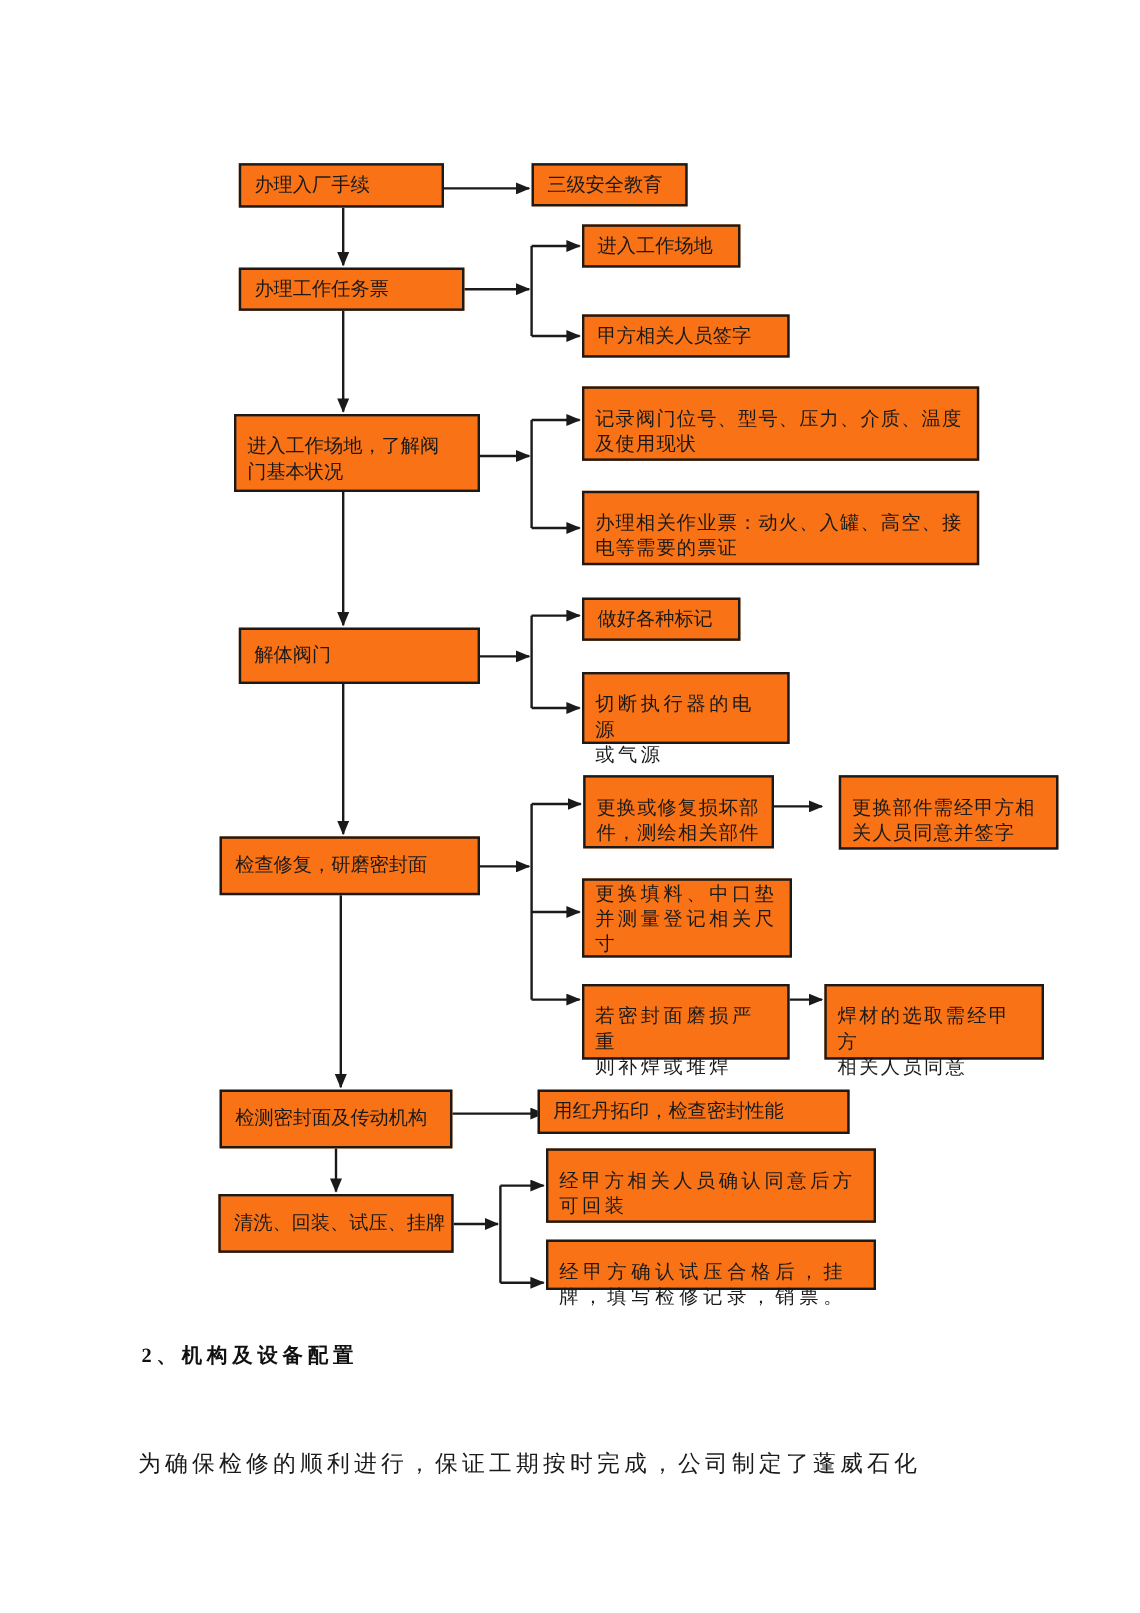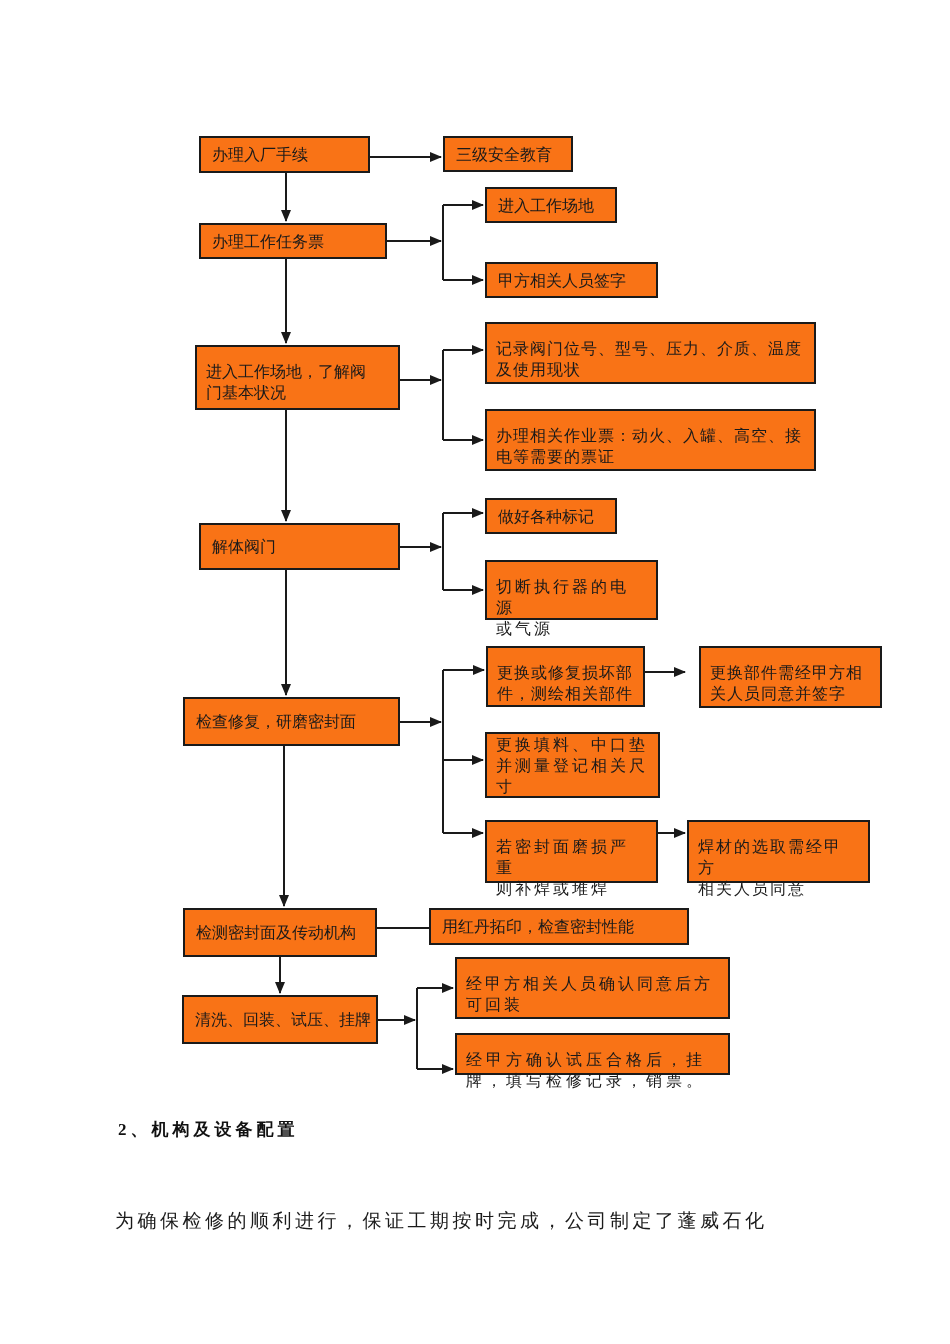--- a/index.html
+++ b/index.html
@@ -161,21 +161,21 @@
 
   <div class="fbox multi ls3" style="left:485px; top:732px; width:175px; height:66px; padding-top:2px;">更换填料、中口垫
 并测量登记相关尺
 寸</div>
 
   <div class="fbox multi ls2" style="left:687px; top:820px; width:183px; height:63px;">焊材的选取需经甲方
 相关人员同意</div>
 
   <div class="fbox single" style="left:183px; top:908px; width:194px; height:49px;">检测密封面及传动机构</div>
 
-  <div class="fbox single" style="left:429px; top:908px; width:260px; height:37px;">用红丹拓印，检查密封性能</div>
+  <div class="fbox single" style="left:448px; top:908px; width:260px; height:37px;">用红丹拓印，检查密封性能</div>
 
   <div class="fbox single" style="left:182px; top:995px; width:196px; height:49px;">清洗、回装、试压、挂牌</div>
 
   <div class="fbox multi ls3" style="left:455px; top:957px; width:275px; height:62px;">经甲方相关人员确认同意后方
 可回装</div>
 
   <div class="fbox multi ls4" style="left:455px; top:1033px; width:275px; height:42px;">经甲方确认试压合格后，挂
 牌，填写检修记录，销票。</div>
 
   <div class="section-heading">2、机构及设备配置</div>

